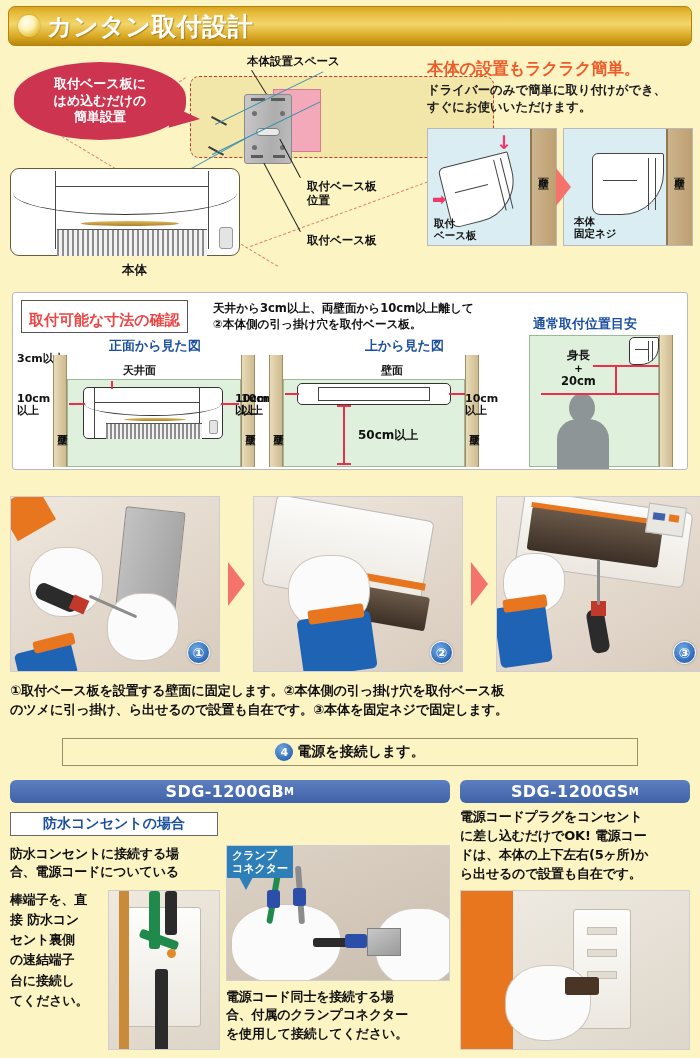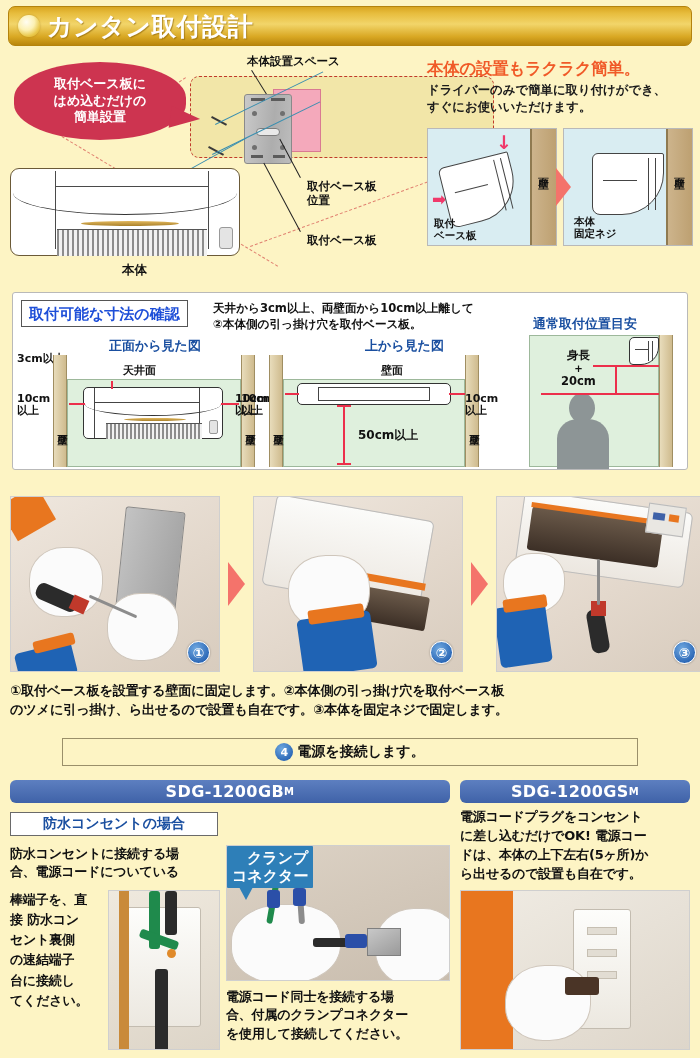--- a/index.html
+++ b/index.html
@@ -127,22 +127,22 @@
     width: 0; height: 0; border-left: 15px solid #f4736b;
     border-top: 19px solid transparent; border-bottom: 19px solid transparent; z-index: 4;
   }
 
   
   .dimbox {
     position: absolute; left: 12px; top: 292px; width: 676px; height: 178px;
     background: #fff; border: 1.6px solid #b9b9b9; border-radius: 3px;
   }
   .dim-title {
-    position: absolute; left: 8px; top: 7px; padding: 4px 7px 3px;
-    border: 1.4px solid #555; font-size: 15px; font-weight: bold; color:#1d4ed8; line-height: 1.2;
+    position: absolute; left: 8px; top: 7px; padding: 10px 7px 3px;
+    border: 1.4px solid #555; font-size: 15px; font-weight: bold; color:#ef4444; line-height: 1.2;
   }
   .dim-note { position:absolute; left: 200px; top: 8px; font-size: 11.6px; line-height:1.35; color:#111; font-weight: bold; }
   .sub-blue { position:absolute; color:#1a4fa0; font-size: 13px; font-weight: bold; }
 
   .room { position: absolute; background: #dff0dd; border: 1px solid #9db89b; }
   .wallstrip { position:absolute; background: linear-gradient(90deg,#e2d2ab,#cbb храм); background: linear-gradient(90deg,#e8dcbb,#cfbb8e); border-left:1px solid #a08e62; border-right:1px solid #a08e62; }
   .vtxt { writing-mode: vertical-rl; font-size: 10px; font-weight: bold; color:#111; letter-spacing: 0; }
   .dimtxt { position:absolute; font-size: 11px; font-weight: bold; color:#111; line-height:1.12; }
   .rline { position:absolute; background:#ec2f4b; }
   .mini-unit { position:absolute; background:#fff; border:1.2px solid #333; border-radius:5px; }
@@ -203,22 +203,22 @@
   }
   .banner sub { font-size: 10px; vertical-align: baseline; }
   .subbox {
     position:absolute; height: 24px; background:#fff; border:1.3px solid #6a6a6a;
     color:#1a4fa0; font-size: 14px; font-weight: bold;
     display:flex; align-items:center; justify-content:center;
   }
   .btxt { position:absolute; font-size: 13px; line-height: 1.42; color:#111; font-weight: bold; letter-spacing: -.2px; }
   .bphoto { position:absolute; overflow:hidden; border:1px solid #cfcfcf; background:#ded6cc; }
   .tag {
-    position:absolute; background:#2e7fb8; color:#fff; font-size: 15px; font-weight: bold;
-    padding: 3px 5px; line-height: 1.2; text-align:right; border-radius: 1px;
+    position:absolute; background:#2e7fb8; color:#fff; font-size: 11px; font-weight: bold;
+    padding: 3px 5px; line-height: 1.2; text-align:left; border-radius: 1px;
   }
   .tag:after{ content:""; position:absolute; left: 12px; bottom:-12px; border-top: 13px solid #2e7fb8; border-left: 7px solid transparent; border-right: 7px solid transparent;}
   .wire { position:absolute; border-radius: 3px; }
   .outlet { position:absolute; background: linear-gradient(180deg,#fdfdfb,#ece8e0); border:1px solid #c3bcb0; border-radius: 3px; }
 </style>
 </head>
 <body>
 
 <div class="page">
 

